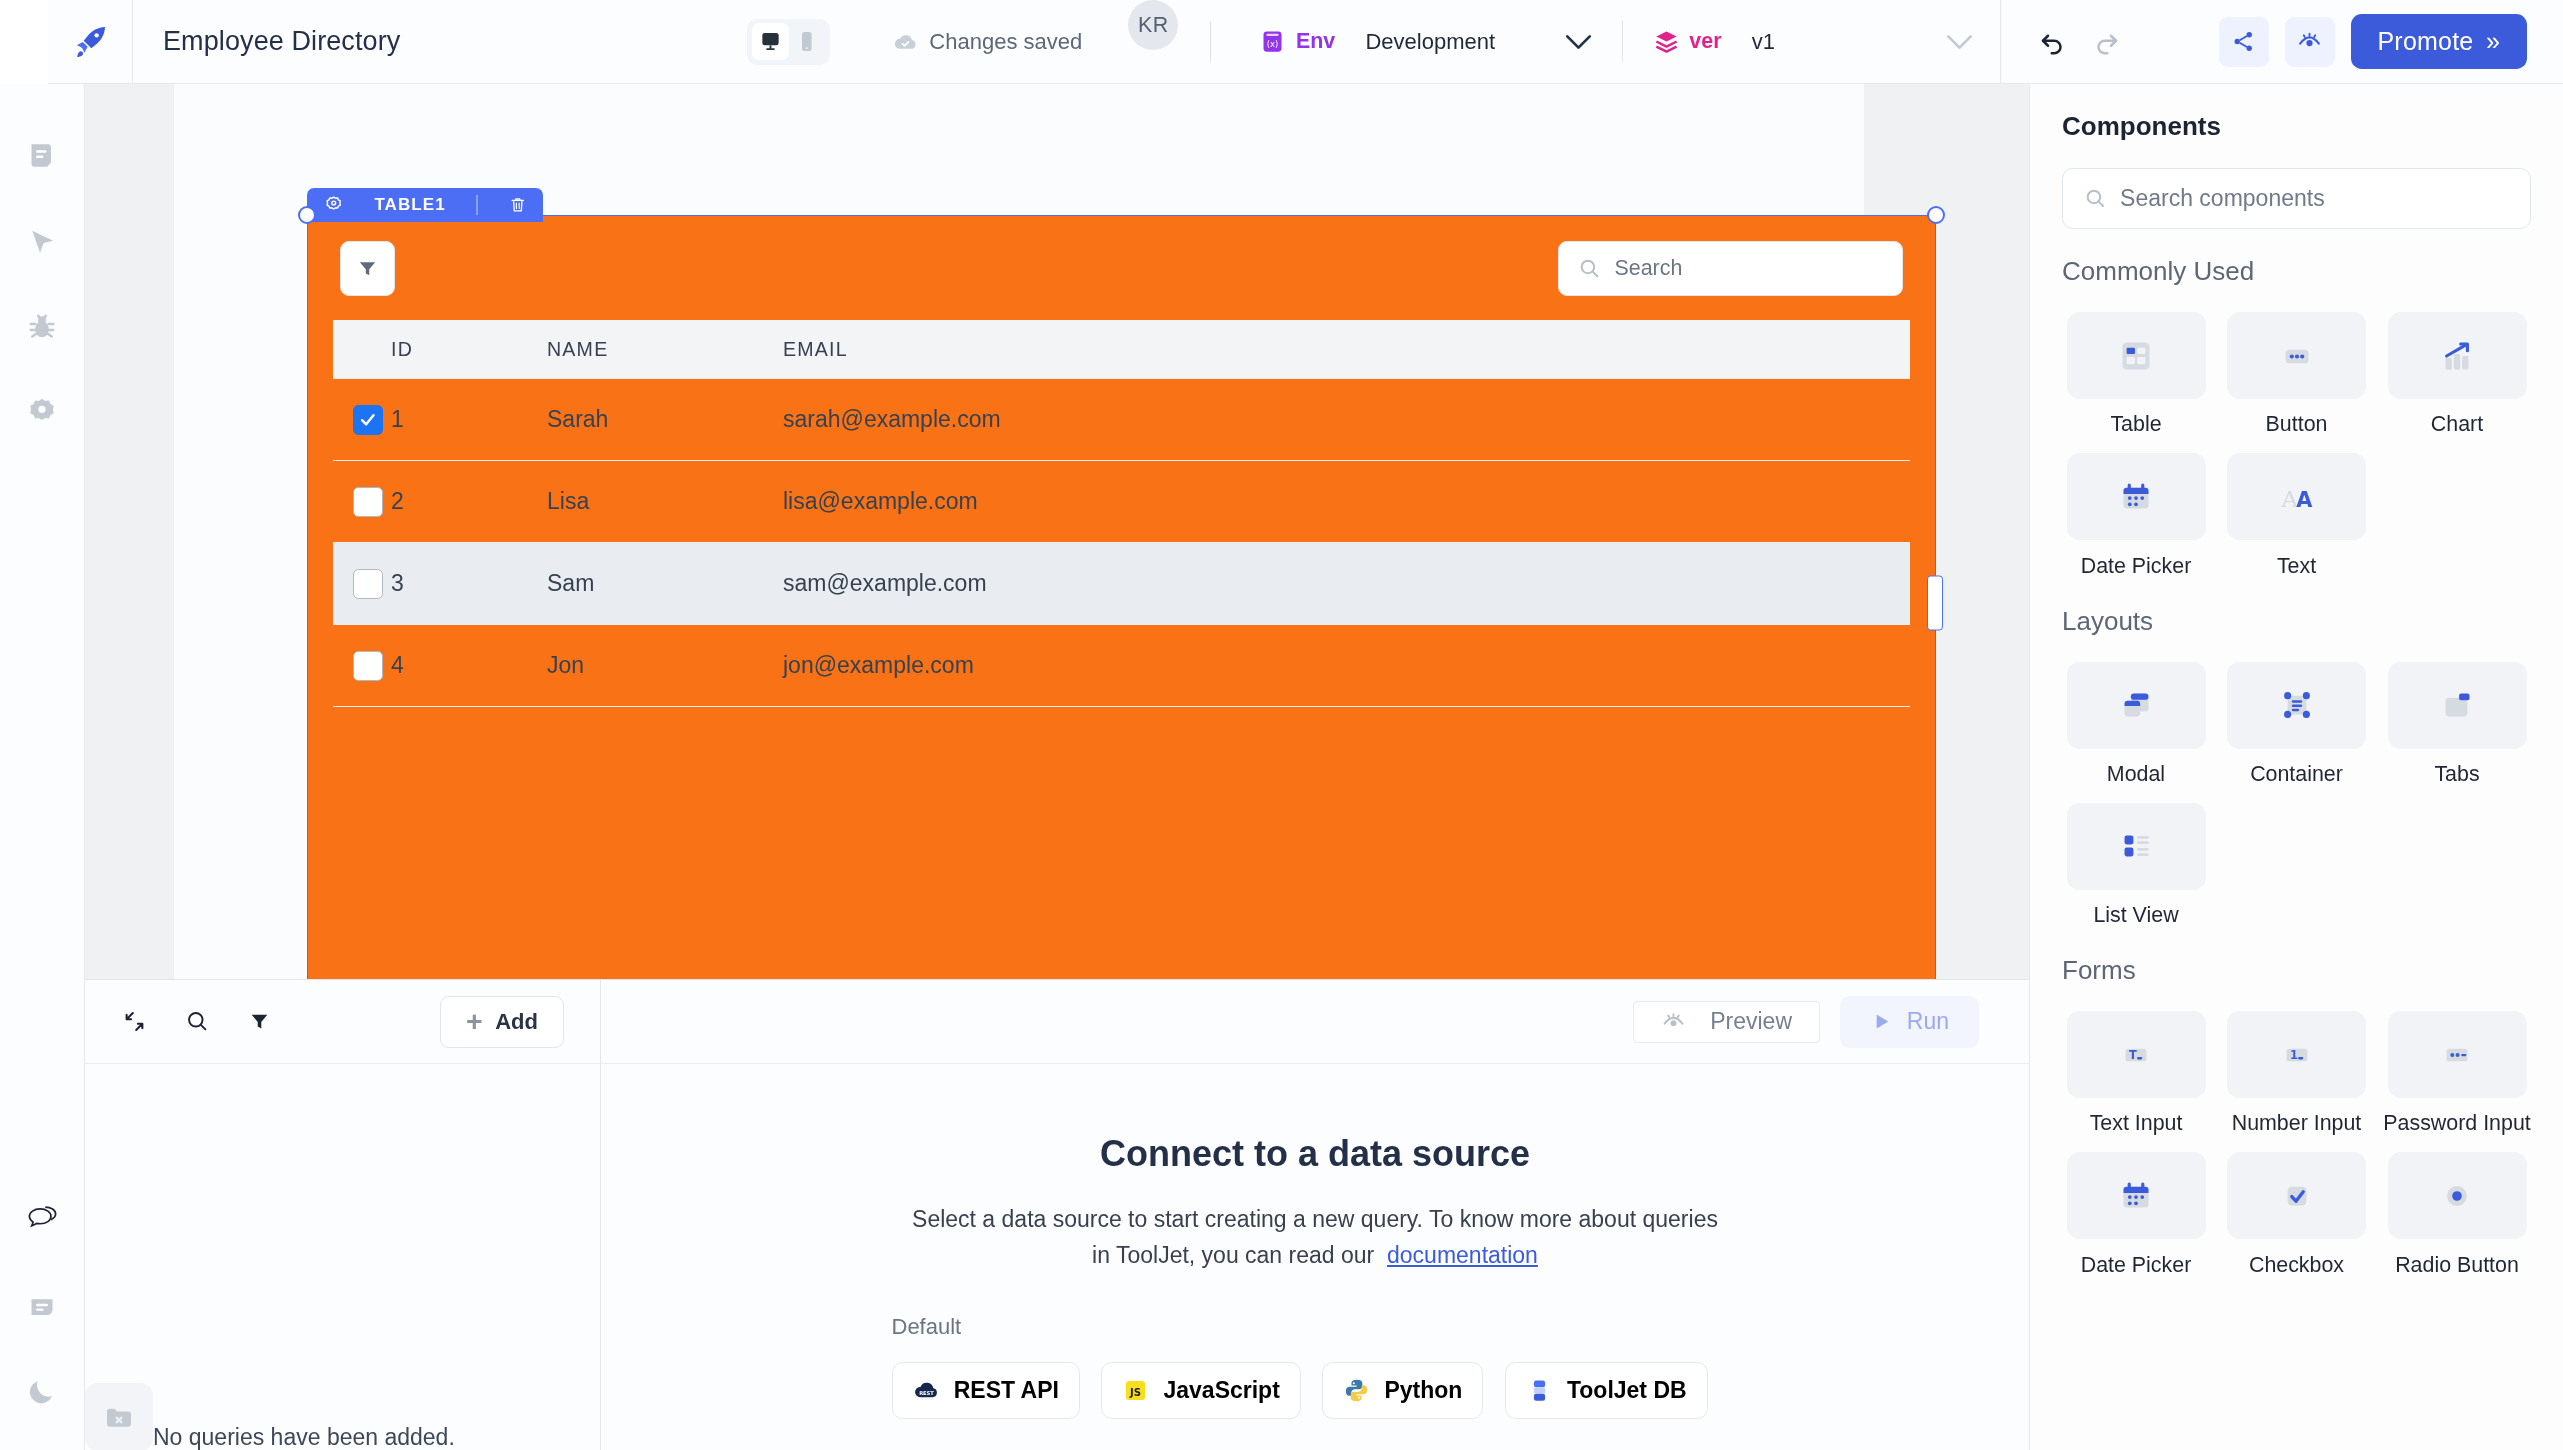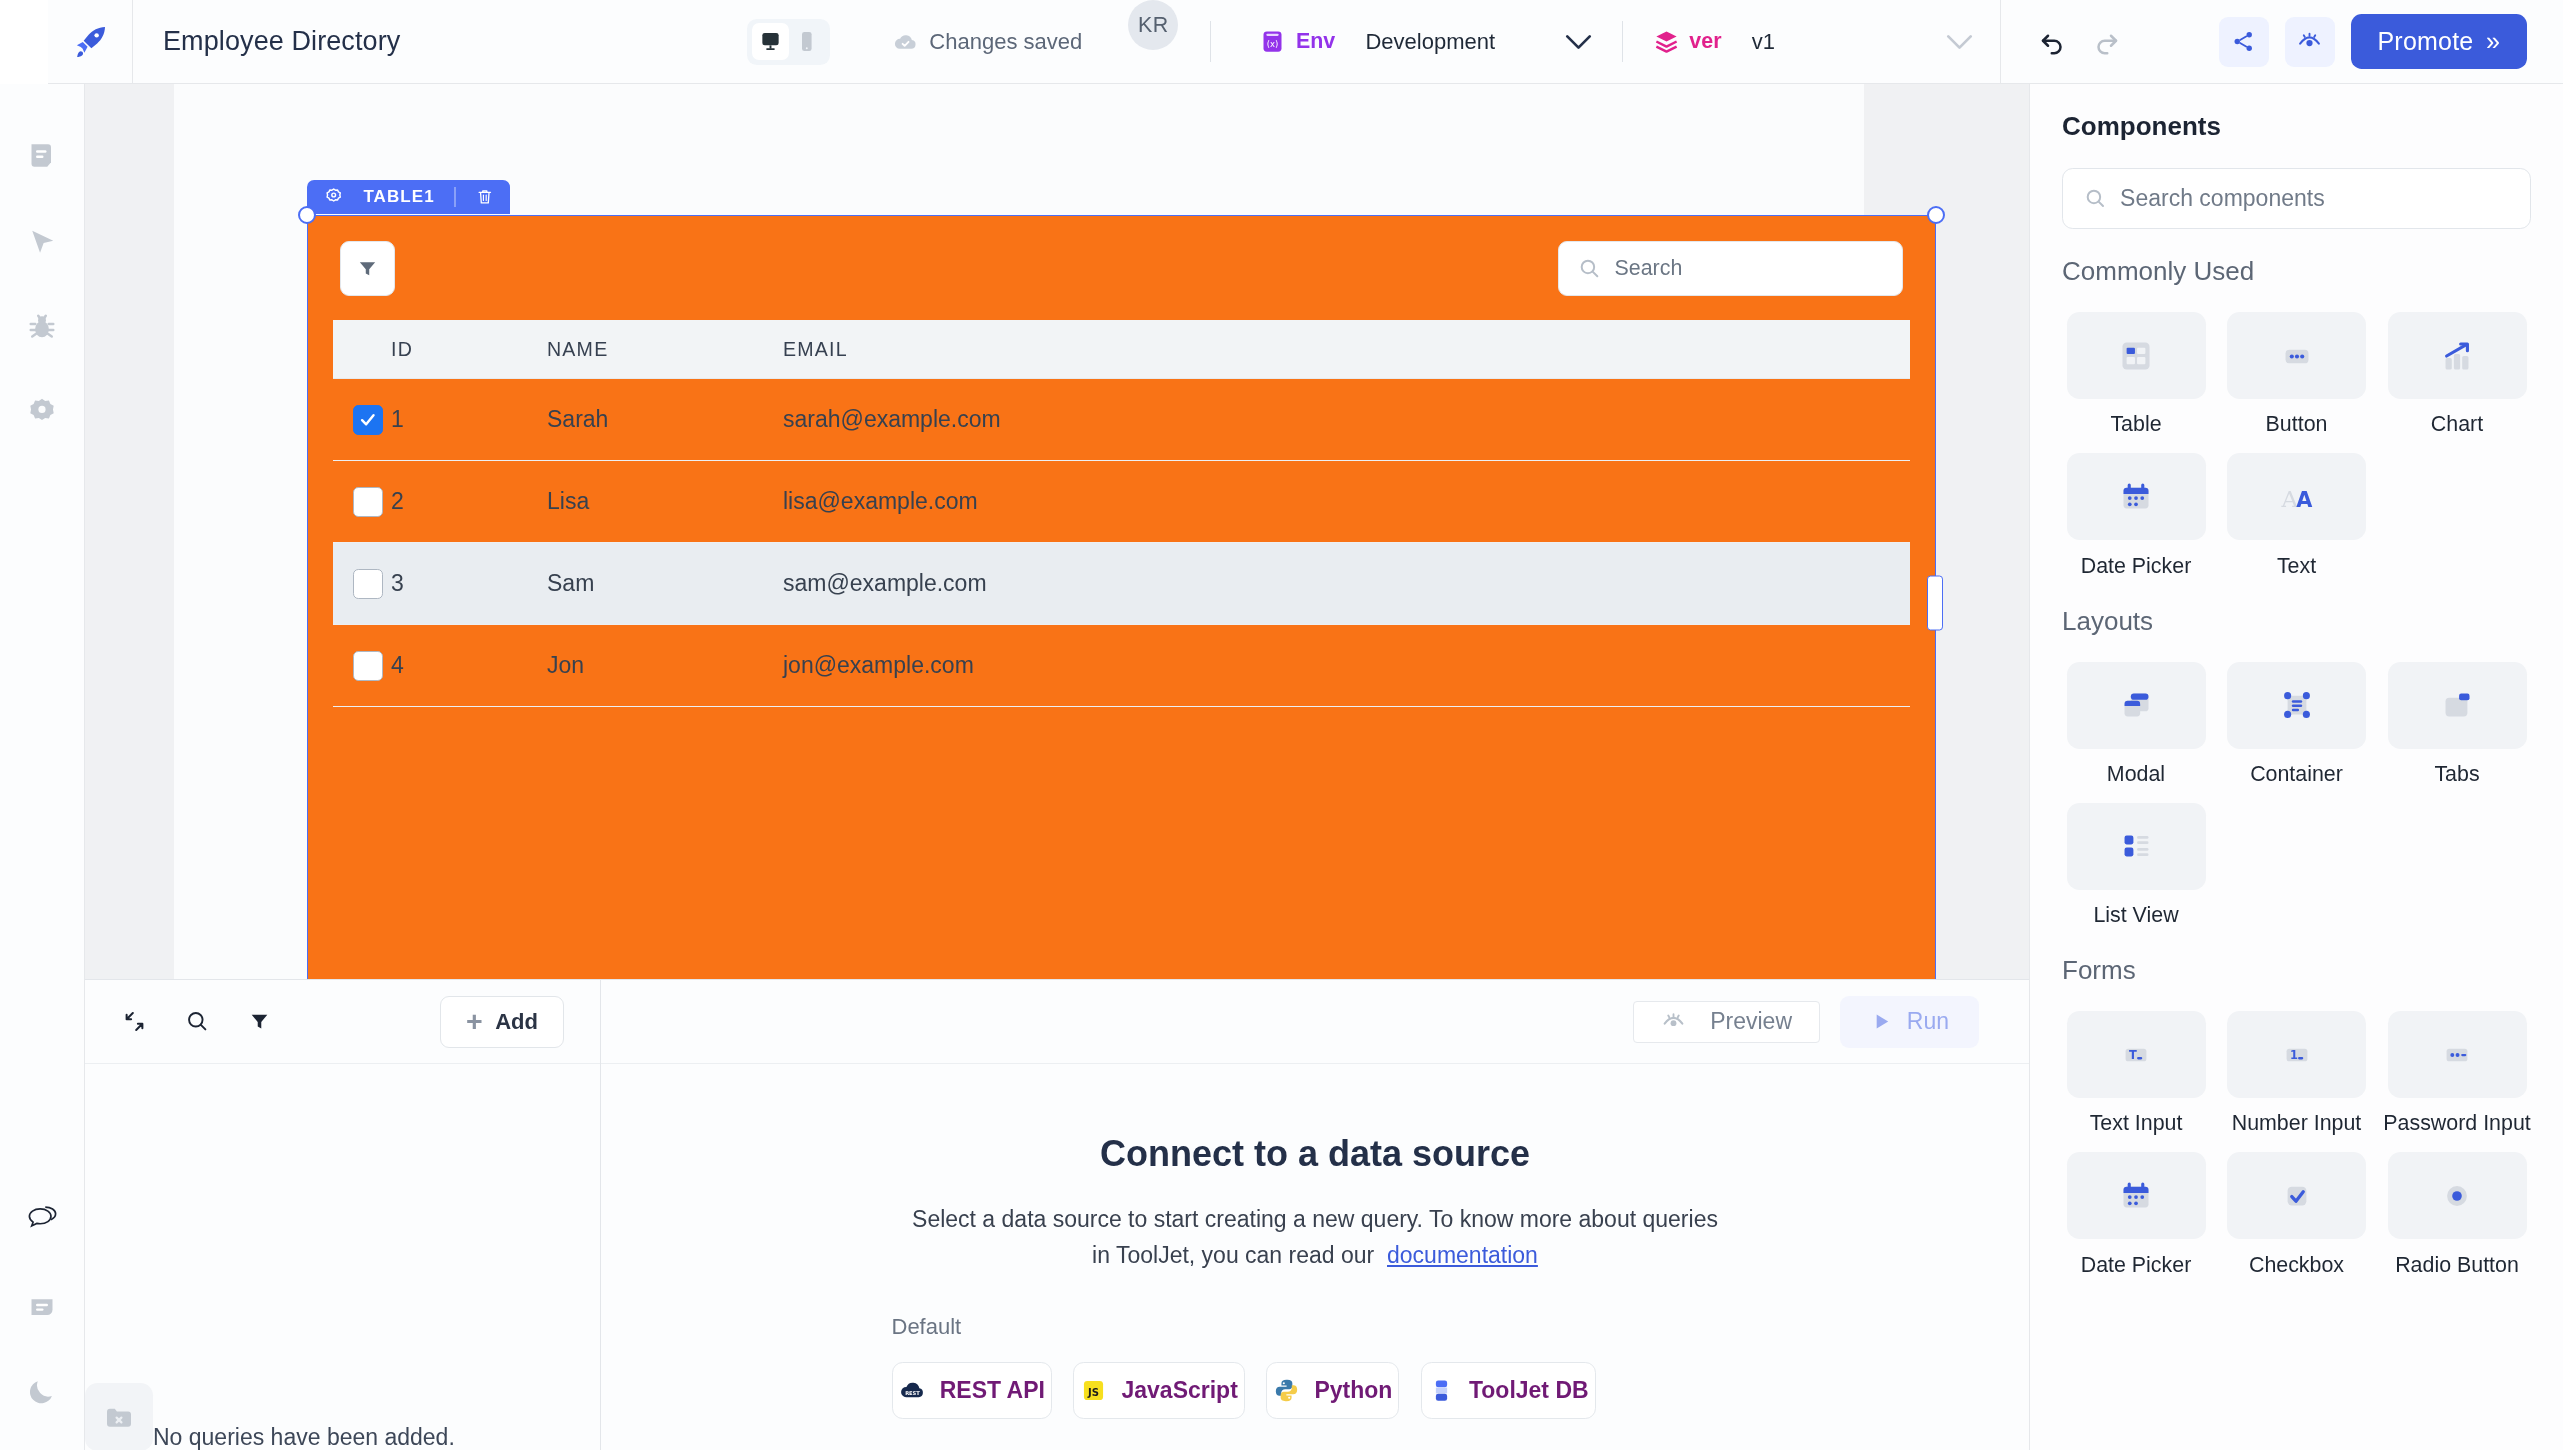--- a/index.html
+++ b/index.html
@@ -80,23 +80,23 @@
   
   .canvas-wrap {
     height: 895px; min-height: 895px; background: #f0f1f3;
     position: relative; overflow: hidden;
   }
   .canvas-page {
     position: absolute; left: 89px; right: 165px; top: 0px; bottom: 0;
     background: #fbfcfd;
   }
   .widget-badge {
-    position: absolute; left: 222px; top: 96px; height: 34px;
+    position: absolute; left: 222px; top: 104px; height: 34px;
     background: #4c6ef5; border-radius: 7.1px 7.1px 0 0; display: flex; align-items: center;
-    gap: 19px; padding: 8px 16px; z-index: 6;
+    gap: 30px; padding: 8px 16px; z-index: 6;
   }
   .widget-badge .lbl { color: #fff; font-size: 17px; font-weight: 700; letter-spacing: 1.1px; }
   .badge-sep { width: 1.8px; height: 19.6px; background: #89a0f8; }
   .table-widget {
     position: absolute; left: 222px; top: 131px; width: 1629px; height: 776px;
     background: #f97316; border: 1.8px solid #4c6ef5;
   }
   .handle {
     position: absolute; width: 18px; height: 18px; border-radius: 50%;
     background: #fff; border: 2.7px solid #4c6ef5; z-index: 7;
@@ -189,22 +189,22 @@
   .ds-sub {
     margin-top: 27px; font-size: 23px; color: #39414f; text-align: center;
     max-width: 819px; line-height: 1.55;
   }
   .ds-link { color: #3b5bdb; }
   .ds-block { width: 847px; margin-top: 41px; }
   .ds-block-label { font-size: 22px; color: #6a7483; }
   .ds-chips { display: flex; gap: 21.4px; margin-top: 21.4px; }
   .ds-chip {
     height: 57px; border: 0.9px solid #e4e8ec; border-radius: 10.7px; background: #fff;
-    display: flex; align-items: center; gap: 14.2px; padding: 0 6px;
-    font-size: 23px; color: #701a75; font-weight: 700;
+    display: flex; align-items: center; gap: 14.2px; padding: 0 20px;
+    font-size: 23px; color: #000000; font-weight: 700;
   }
   .ds-avail-row {
     display: flex; align-items: center; margin-top: 41px; width: 847px;
   }
   .ds-addnew {
     margin-left: auto; display: flex; align-items: center; gap: 14.2px;
     color: #3b5bdb; font-size: 23px; font-weight: 700;
   }
 
   

